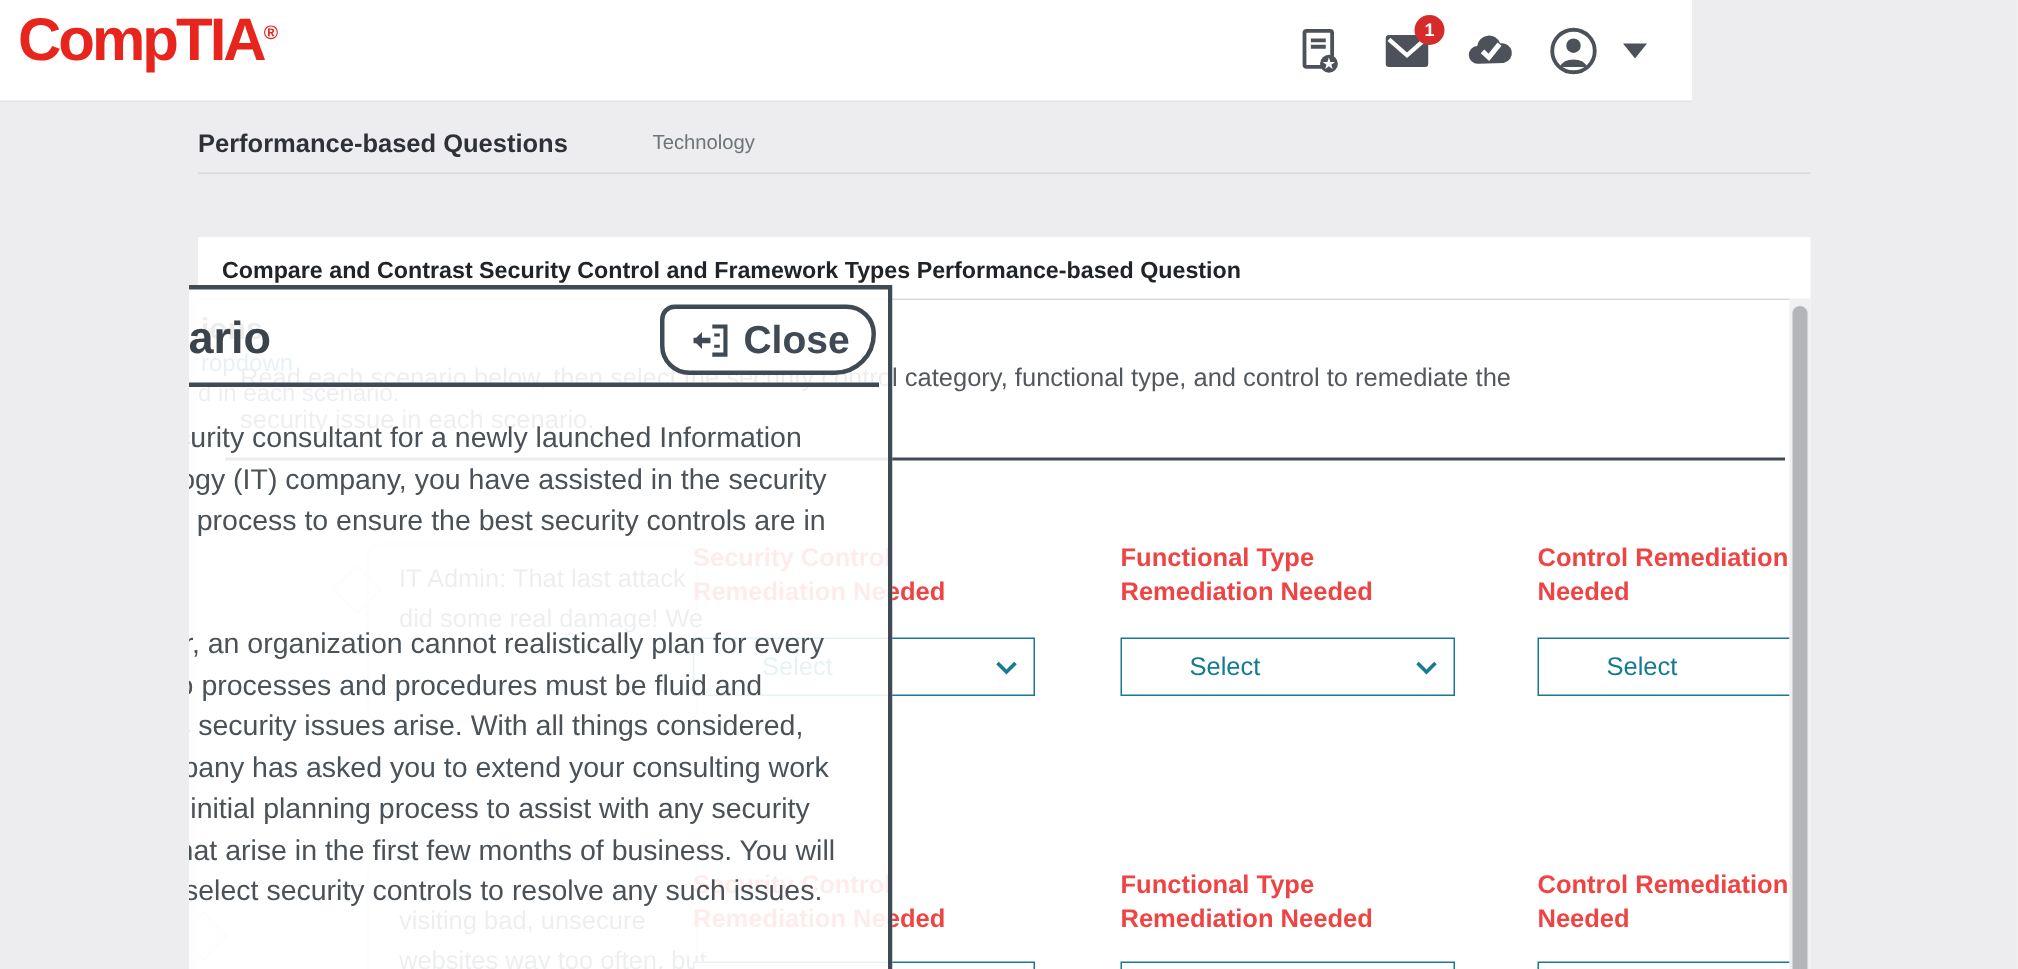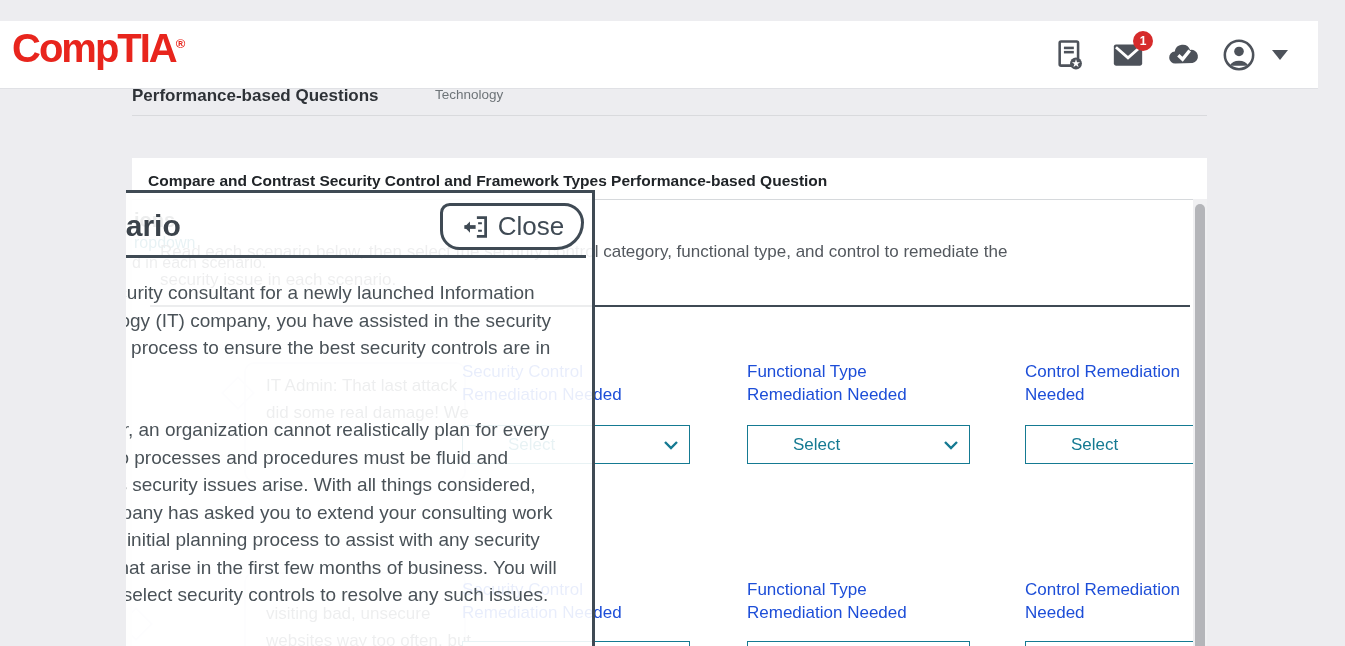--- a/index.html
+++ b/index.html
@@ -2,22 +2,22 @@
 <html><head>
 <meta charset="utf-8">
 <style>
   * { margin:0; padding:0; box-sizing:border-box; }
   html,body { background:#ededf0; }
   .page {
     position:relative; width:1345px; height:646px; overflow:hidden;
     background:#ededf0; font-family:"Liberation Sans","DejaVu Sans",sans-serif;
   }
   
-  .topbar { position:absolute; left:0; top:0; width:1318px; height:68px;
-    background:#ffffff; border-bottom:1px solid #e0e1e5;margin-top:21px; }
+  .topbar { position:absolute; left:0; top:0; width:1128px; height:68px;
+    background:#ffffff; border-bottom:1px solid #e0e1e5; }
   .logo { position:absolute; left:12px; top:5px; font-size:40px; font-weight:bold;
     color:#e8251d; letter-spacing:-2px; }
   .logo sup { font-size:13px; letter-spacing:0; vertical-align:super; }
   .topbar-icons { position:absolute; right:30px; top:17px; display:flex;
     align-items:center; gap:22px; color:#4d525a; }
   .tb-icon { position:relative; width:34px; height:34px; cursor:pointer; }
   .badge { position:absolute; top:-7px; right:-9px; min-width:20px; height:20px;
     background:#d62b2b; border-radius:50%; color:#fff; font-size:12px; font-weight:bold;
     display:flex; align-items:center; justify-content:center; }
   .caret { width:0; height:0; border-left:8px solid transparent;
@@ -39,41 +39,41 @@
   
   .frag-head { position:absolute; left:2px; top:9px; font-size:20px; font-weight:bold; color:#3f464d; }
   .frag-link { position:absolute; left:2px; top:34px; font-size:16px; color:#157a92; }
   .frag-line { position:absolute; left:0px; top:54px; font-size:16px; color:#53585e; }
   .instr1 { position:absolute; left:28px; top:42px; font-size:17px; color:#53585e; white-space:nowrap; }
   .instr2 { position:absolute; left:28px; top:70px; font-size:17px; color:#53585e; white-space:nowrap; }
   .sect-rule { position:absolute; left:18px; top:105px; width:1040px; height:2px; background:#3f4a54; }
   .bubble { position:absolute; border:2px solid #e9ebef; border-radius:10px; }
   .bubble-text { position:absolute; font-size:17px; line-height:27px; color:#4d555c; white-space:nowrap; }
   .diamond { position:absolute; width:24px; height:24px; border:2px solid #e9ebef; transform:rotate(45deg); }
-  .col-label { position:absolute; font-size:17px; font-weight:normal; color:#1d4ed8; line-height:23px; white-space:nowrap; }
+  .col-label { position:absolute; font-size:17px; font-weight:bold; color:#ef4444; line-height:23px; white-space:nowrap; }
   .select-box { position:absolute; height:39px; background:#fff; border:1.5px solid #157a92;
     display:flex; align-items:center; padding:0 10px; color:#157a92; font-size:17px; cursor:pointer; }
   .select-box .sel-label { flex:1;margin-left:35px; }
   .select-box svg { flex:none; }
   
   .scroll-track { position:absolute; left:1061px; top:41px; width:14px; height:460px; background:#f0f0f2; }
   .scroll-thumb { position:absolute; left:2px; top:5px; width:10px; height:455px;
     background:#b4b5b9; border-radius:6px; cursor:pointer; }
   
   .modal-clip { position:absolute; left:126px; top:190px; width:469px; height:456px;
     overflow:hidden; z-index:20; }
   .modal { position:absolute; left:-105px; top:0; width:574px; height:600px;
     background:rgba(255,255,255,0.9); border:3px solid #3f4a54; }
   .modal-title { position:absolute; left:30px; top:16px; font-size:30px;
     font-weight:bold; color:#3b434b; }
   .modal-divider { position:absolute; left:0; top:62px; width:562px; height:3px; background:#3f4a54; }
   .close-btn { position:absolute; left:416px; top:10px; width:144px; height:47px;
     background:#ffffff; border:3px solid #3f4a54; border-radius:10px 20px 28px 20px;
     display:flex; align-items:center; justify-content:center; gap:8px;
-    font-size:26px; font-weight:normal; color:#3f4a54; cursor:pointer; }
+    font-size:26px; font-weight:bold; color:#3f4a54; cursor:pointer; }
   .modal-body { position:absolute; left:30px; top:86px; font-size:19px;
     line-height:27.5px; color:#4a5258; }
   .modal-body .para { margin-bottom:27px; }
   .modal-body .line { white-space:nowrap; }
 </style>
 </head>
 <body>
 
 <div class="page">
 

